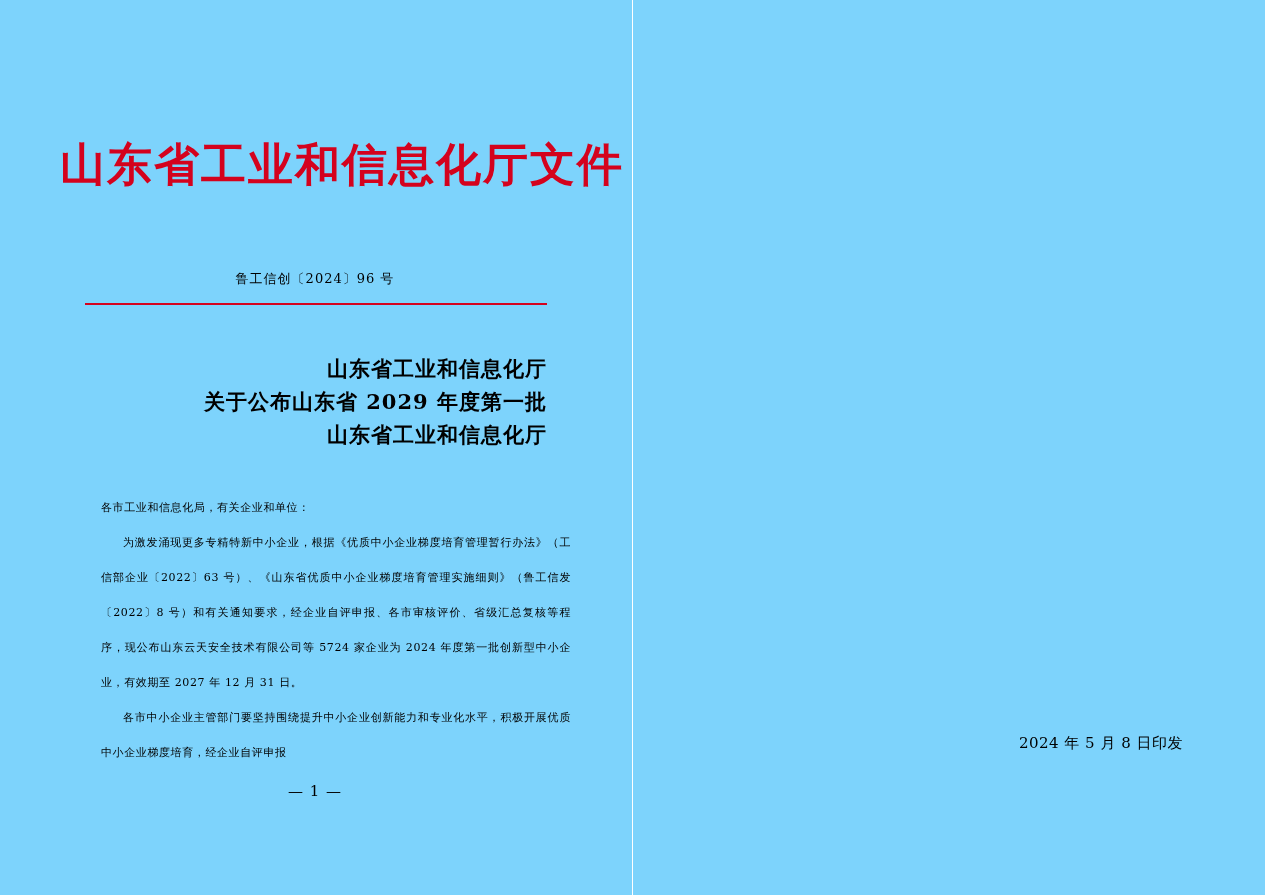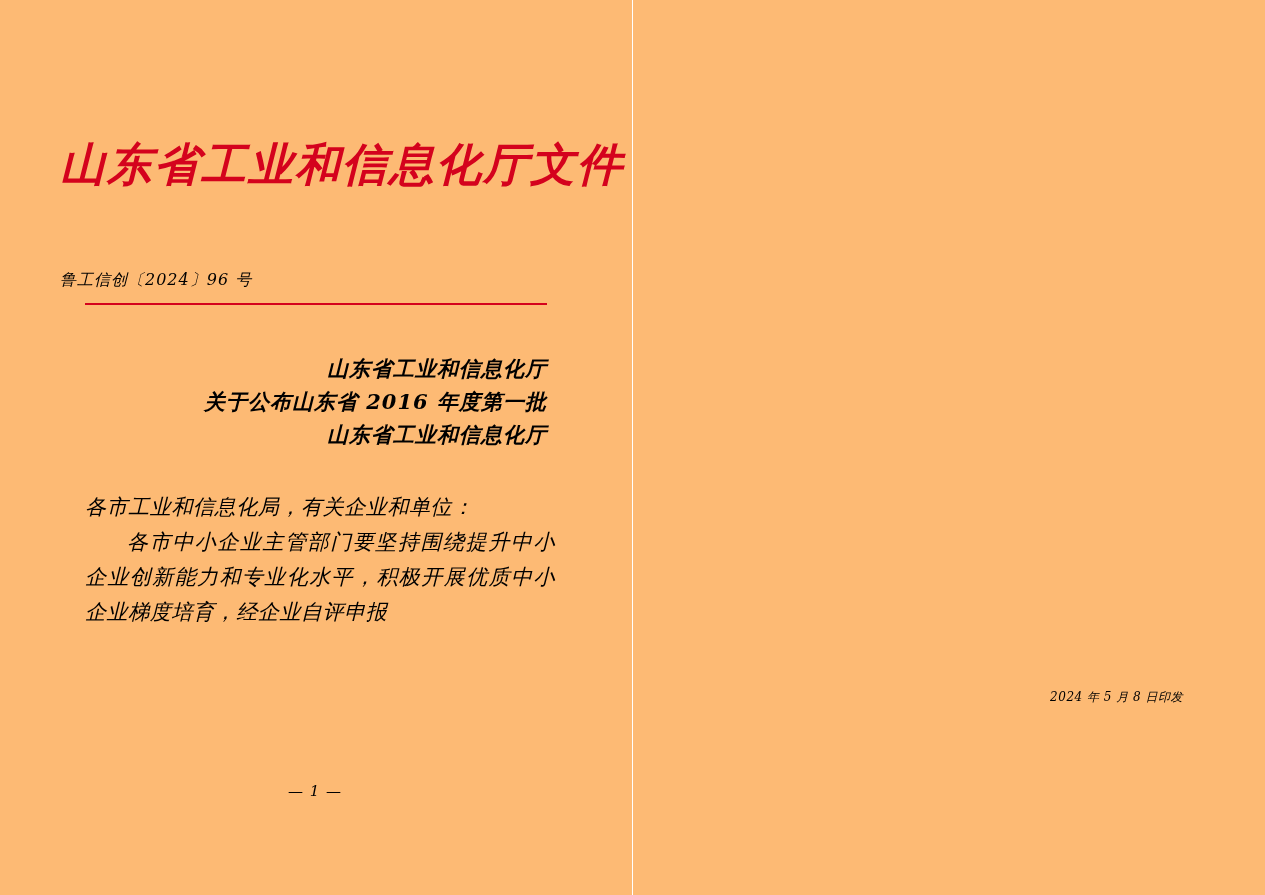--- a/index.html
+++ b/index.html
@@ -19,22 +19,21 @@
     position: absolute;
     top: 0;
     left: 0;
     width: 1265px;
     height: 895px;
   }
   .sheet {
     position: absolute;
     top: 0;
     height: 895px;
-    background: #fdba74;
-    font-style: italic;
+    background: #7dd3fc;
   }
   .sheet-left { left: 0; width: 632px; }
   .sheet-right { left: 633px; width: 632px; }
 
   
   .doc-title {
     position: absolute;
     left: 60px;
     top: 135px;
     width: 510px;
@@ -44,22 +43,22 @@
     font-weight: bold;
     font-size: 45px;
     letter-spacing: 2px;
     white-space: nowrap;
   }
   .doc-number {
     position: absolute;
     left: 60px;
     top: 270px;
     width: 510px;
-    text-align: left;
-    font-size: 16px;
+    text-align: center;
+    font-size: 13px;
     letter-spacing: 1px;
   }
   .red-rule {
     position: absolute;
     left: 85px;
     top: 303px;
     width: 462px;
     height: 2px;
     background: #d4021d;
   }
@@ -69,35 +68,35 @@
     top: 352px;
     width: 462px;
     text-align: right;
     font-weight: bold;
     font-size: 21px;
     line-height: 33px;
     letter-spacing: 1px;
   }
   .body-left {
     position: absolute;
-    left: 85px;
+    left: 101px;
     top: 490px;
     width: 470px;
-    font-size: 21px;
+    font-size: 11px;
     line-height: 35px;
     letter-spacing: 0.6px;
     text-align: justify;
   }
   .body-left p { margin: 0; }
   .indent { text-indent: 2em; }
   .footer-right-text {
     position: absolute;
     right: 82px;
-    top: 689px;
-    font-size: 12px;
+    top: 734px;
+    font-size: 15px;
     letter-spacing: 0.5px;
   }
   .page-num {
     position: absolute;
     font-size: 15px;
     letter-spacing: 1px;
   }
   .page-num-left { left: 60px; top: 782px; width: 510px; text-align: center; }
 </style>
 </head>
@@ -108,26 +107,27 @@
   <div class="sheet sheet-left">
 
     <div class="doc-title">山东省工业和信息化厅文件</div>
 
     <div class="doc-number">鲁工信创〔2024〕96 号</div>
 
     <div class="red-rule"></div>
 
     <div class="main-heading">
       <div>山东省工业和信息化厅</div>
-      <div>关于公布山东省 2016 年度第一批</div>
+      <div>关于公布山东省 2029 年度第一批</div>
       <div>山东省工业和信息化厅</div>
     </div>
 
     <div class="body-left">
       <p>各市工业和信息化局，有关企业和单位：</p>
+      <p class="indent">为激发涌现更多专精特新中小企业，根据《优质中小企业梯度培育管理暂行办法》（工信部企业〔2022〕63 号）、《山东省优质中小企业梯度培育管理实施细则》（鲁工信发〔2022〕8 号）和有关通知要求，经企业自评申报、各市审核评价、省级汇总复核等程序，现公布山东云天安全技术有限公司等 5724 家企业为 2024 年度第一批创新型中小企业，有效期至 2027 年 12 月 31 日。</p>
       <p class="indent">各市中小企业主管部门要坚持围绕提升中小企业创新能力和专业化水平，积极开展优质中小企业梯度培育，经企业自评申报</p>
     </div>
 
     <div class="page-num page-num-left">— 1 —</div>
   </div>
 
   <div class="sheet sheet-right">
 
     <div class="footer-right-text">2024 年 5 月 8 日印发</div>
 

